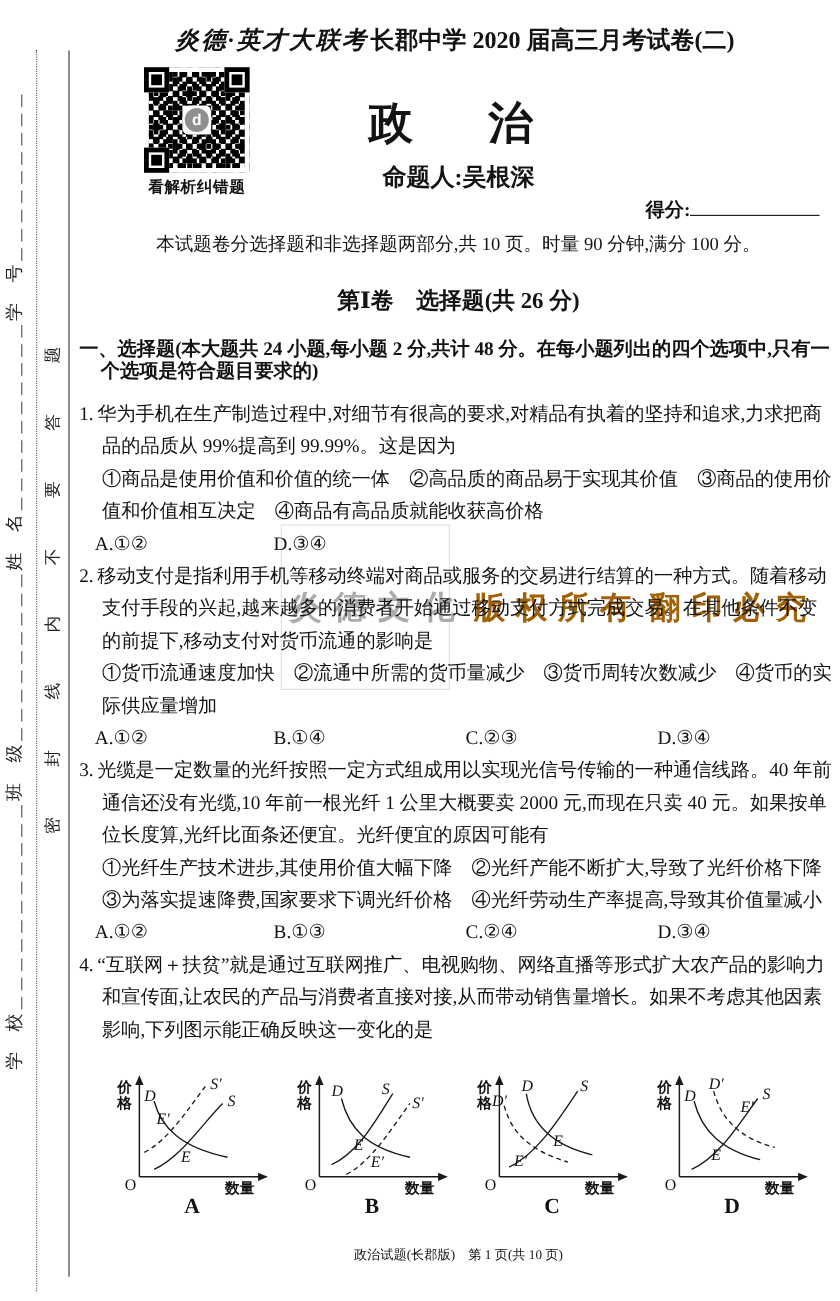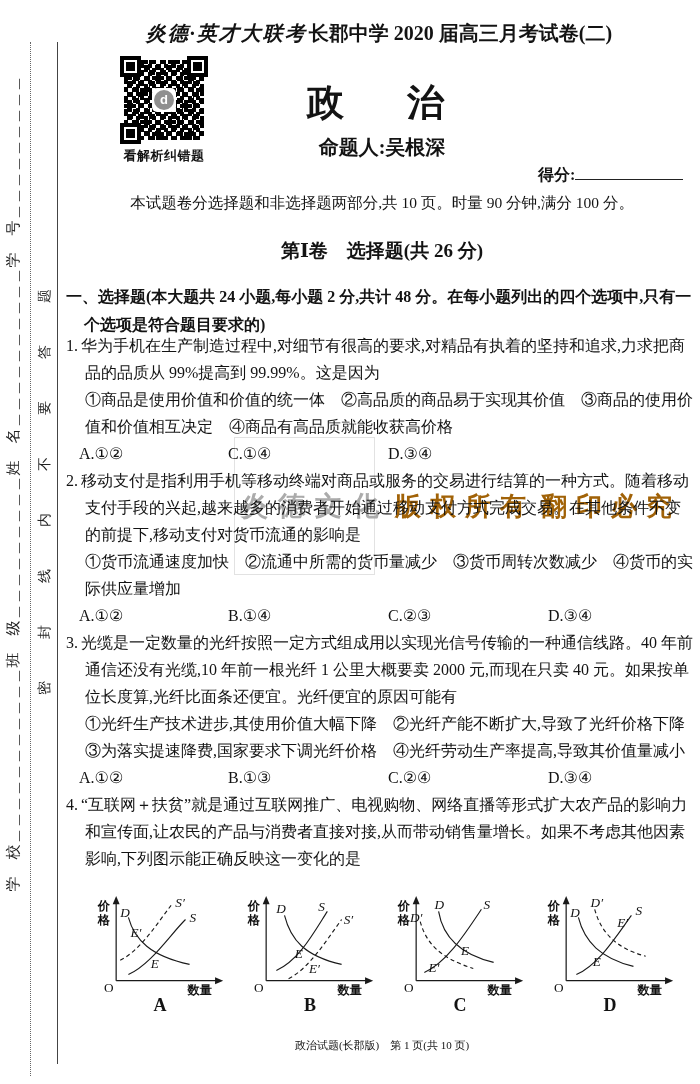--- a/index.html
+++ b/index.html
@@ -55,21 +55,21 @@
               font-size:20px; font-weight:bold; }
   .score { position:absolute; left:538px; top:165px; font-size:16px; font-weight:bold; }
   .score .blank { display:inline-block; width:108px; height:14px;
                   border-bottom:1px solid #222; }
   .note { position:absolute; left:70px; top:193px; width:624px; text-align:center;
           font-size:15.5px; }
 
   .sec  { position:absolute; left:70px; top:238px; width:624px; text-align:center;
           font-size:19px; font-weight:bold; }
   .instr { position:absolute; left:66px; top:283px; width:626px; font-size:16px;
-           font-weight:bold; line-height:28px; padding-left:18px; text-indent:-18px; z-index:2; }
+           font-weight:bold; line-height:18px; padding-left:18px; text-indent:-18px; z-index:2; }
 
   
   .questions { position:absolute; left:66px; top:332px; width:628px; font-size:16px;
                line-height:27px; z-index:2; }
   .q { padding-left:19px; }
   .q-stem { text-indent:-19px; }
   .q-num { margin-right:3px; }
   .q-opts { display:flex; margin-left:-6px; }
   .q-opts span.o1 { width:149px; }
   .q-opts span.o2 { width:160px; }
@@ -138,21 +138,20 @@
   <div class="sec">第Ⅰ卷　选择题(共 26 分)</div>
   <div class="instr">一、选择题(本大题共 24 小题,每小题 2 分,共计 48 分。在每小题列出的四个选项中,只有一个选项是符合题目要求的)</div>
 
   <div class="questions">
 
     <div class="q">
       <div class="q-stem"><span class="q-num">1.</span><span>华为手机在生产制造过程中,对细节有很高的要求,对精品有执着的坚持和追求,力求把商品的品质从 99%提高到 99.99%。这是因为</span></div>
       <div class="q-items">①商品是使用价值和价值的统一体　②高品质的商品易于实现其价值　③商品的使用价值和价值相互决定　④商品有高品质就能收获高价格</div>
       <div class="q-opts">
         <span class="o1">A.①②</span>
-        <span class="o3">C.①④</span>
         <span class="o4">D.③④</span>
       </div>
     </div>
 
     <div class="q">
       <div class="q-stem"><span class="q-num">2.</span><span>移动支付是指利用手机等移动终端对商品或服务的交易进行结算的一种方式。随着移动支付手段的兴起,越来越多的消费者开始通过移动支付方式完成交易。在其他条件不变的前提下,移动支付对货币流通的影响是</span></div>
       <div class="q-items">①货币流通速度加快　②流通中所需的货币量减少　③货币周转次数减少　④货币的实际供应量增加</div>
       <div class="q-opts">
         <span class="o1">A.①②</span>
         <span class="o2">B.①④</span>

